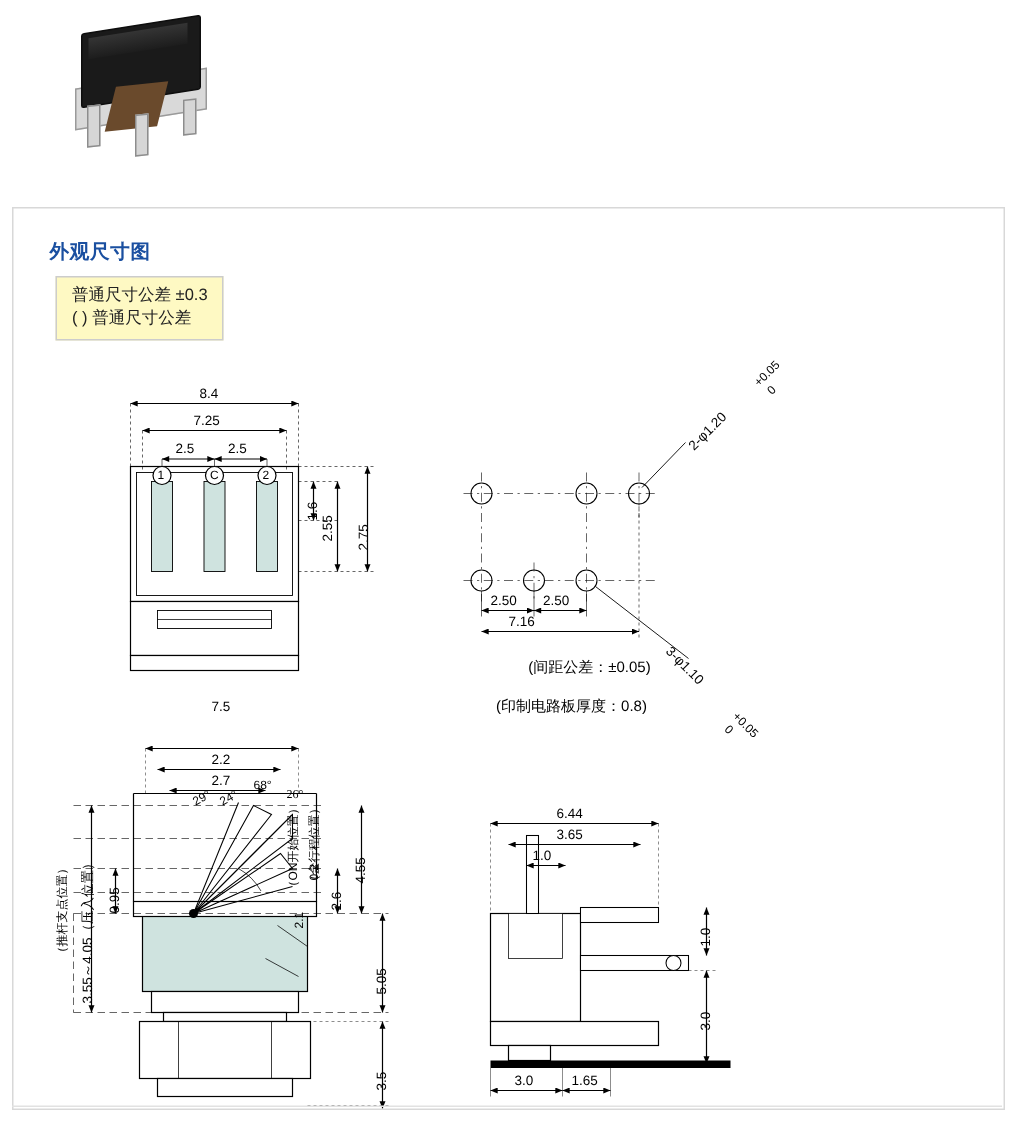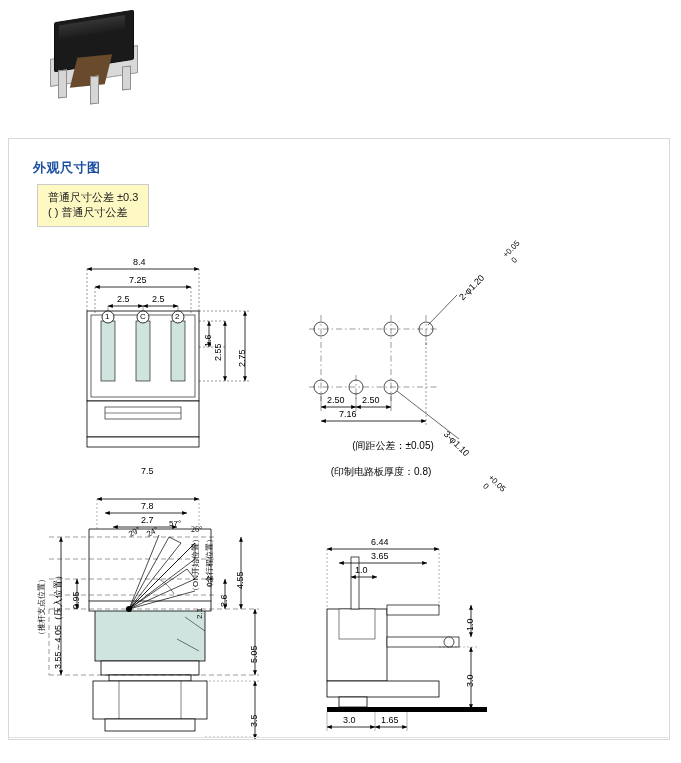--- a/index.html
+++ b/index.html
@@ -349,32 +349,32 @@
     <div class="lbl rot-45" style="left:440px; top:290px;">3-φ1.10</div>
     <div class="lbl sm rot-45" style="left:484px; top:334px;">+0.05<br>&nbsp;0</div>
     <div class="lbl" style="left:318px; top:256px;">2.50</div>
     <div class="lbl" style="left:353px; top:256px;">2.50</div>
     <div class="lbl" style="left:330px; top:270px;">7.16</div>
 
     <div class="cap-center" style="left:284px; top:300px; width:200px;">(间距公差：±0.05)</div>
     <div class="cap-center" style="left:272px; top:314px; width:200px;margin-top:12px;">(印制电路板厚度：0.8)</div>
 
     <div class="lbl" style="left:132px; top:327px;">7.5</div>
-    <div class="lbl" style="left:132px; top:362px;">7.8</div>
+    <div class="lbl" style="left:132px; top:362px;">2.2</div>
     <div class="lbl" style="left:132px; top:376px;">2.7</div>
     <div class="lbl rot90" style="left:44px; top:530px;">3.55～4.05（压入位置）</div>
     <div class="lbl rot90" style="left:62px; top:470px;">0.95</div>
     <div class="lbl rot90" style="left:28px; top:500px; font-size:8px;">（推杆支点位置）</div>
     <div class="lbl rot90" style="left:210px; top:468px;">2.6</div>
     <div class="lbl rot90" style="left:226px; top:450px;">4.55</div>
     <div class="lbl rot90" style="left:240px; top:524px;">5.05</div>
     <div class="lbl rot90" style="left:240px; top:588px;">3.5</div>
     <div class="lbl rot90" style="left:196px; top:452px; font-size:8px;">（全行程位置）</div>
     <div class="lbl rot90" style="left:182px; top:456px; font-size:8px;">（ON开始位置）</div>
-    <div class="lbl sm" style="left:160px; top:380px;">57°</div>
+    <div class="lbl sm" style="left:160px; top:380px;">68°</div>
     <div class="lbl sm" style="left:182px; top:386px;font-family:Liberation Serif, serif;">26°</div>
     <div class="lbl sm rot29" style="left:118px; top:392px;">29°</div>
     <div class="lbl sm rot29" style="left:136px; top:392px;">24°</div>
     <div class="lbl sm rot90" style="left:196px; top:448px;">0.2</div>
     <div class="lbl sm rot90" style="left:186px; top:480px;">2.1</div>
 
     <div class="lbl" style="left:362px; top:398px;">6.44</div>
     <div class="lbl" style="left:362px; top:412px;">3.65</div>
     <div class="lbl" style="left:346px; top:426px;">1.0</div>
     <div class="lbl rot90" style="left:456px; top:492px;">1.0</div>

